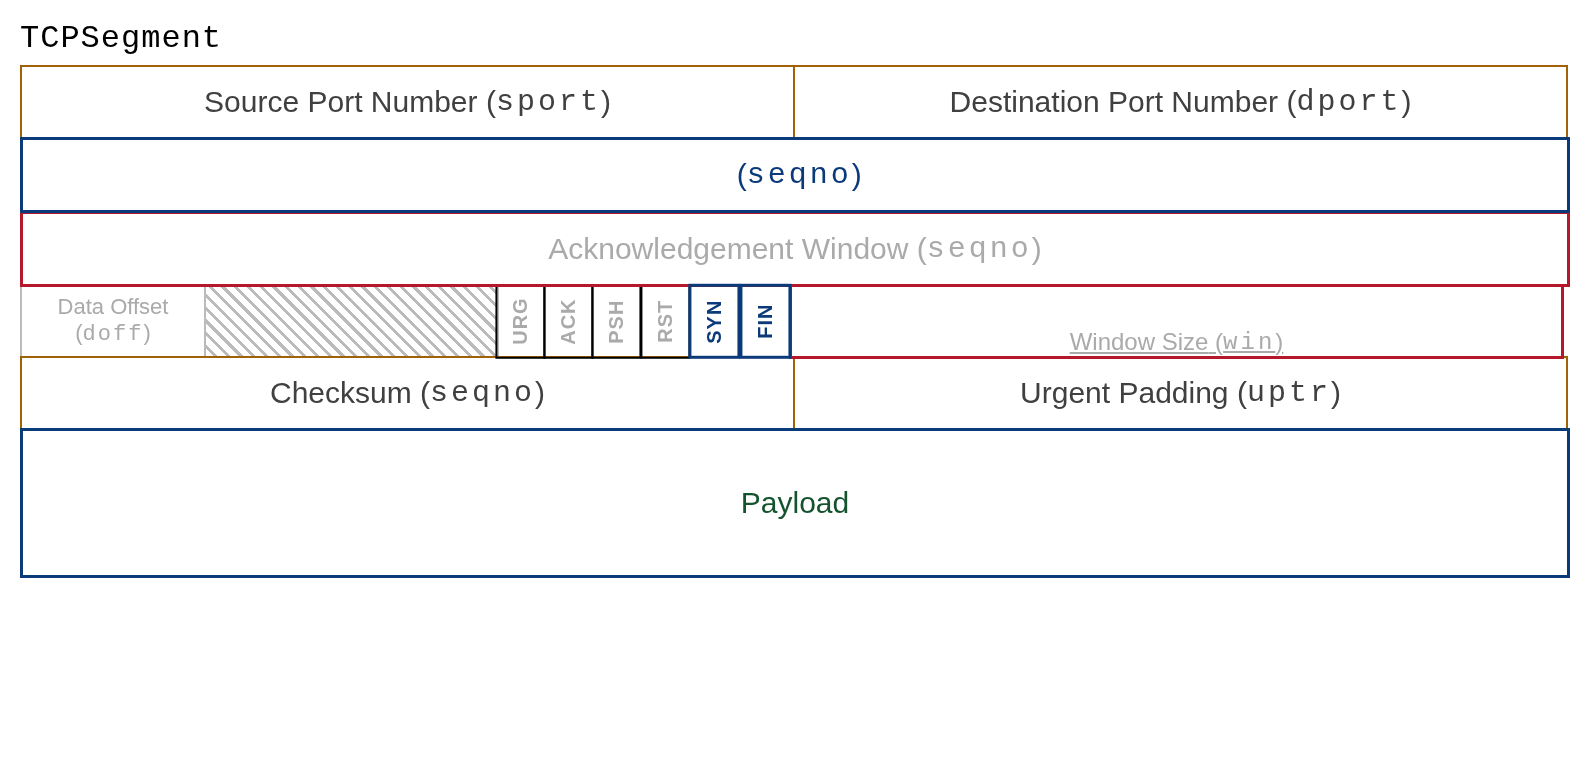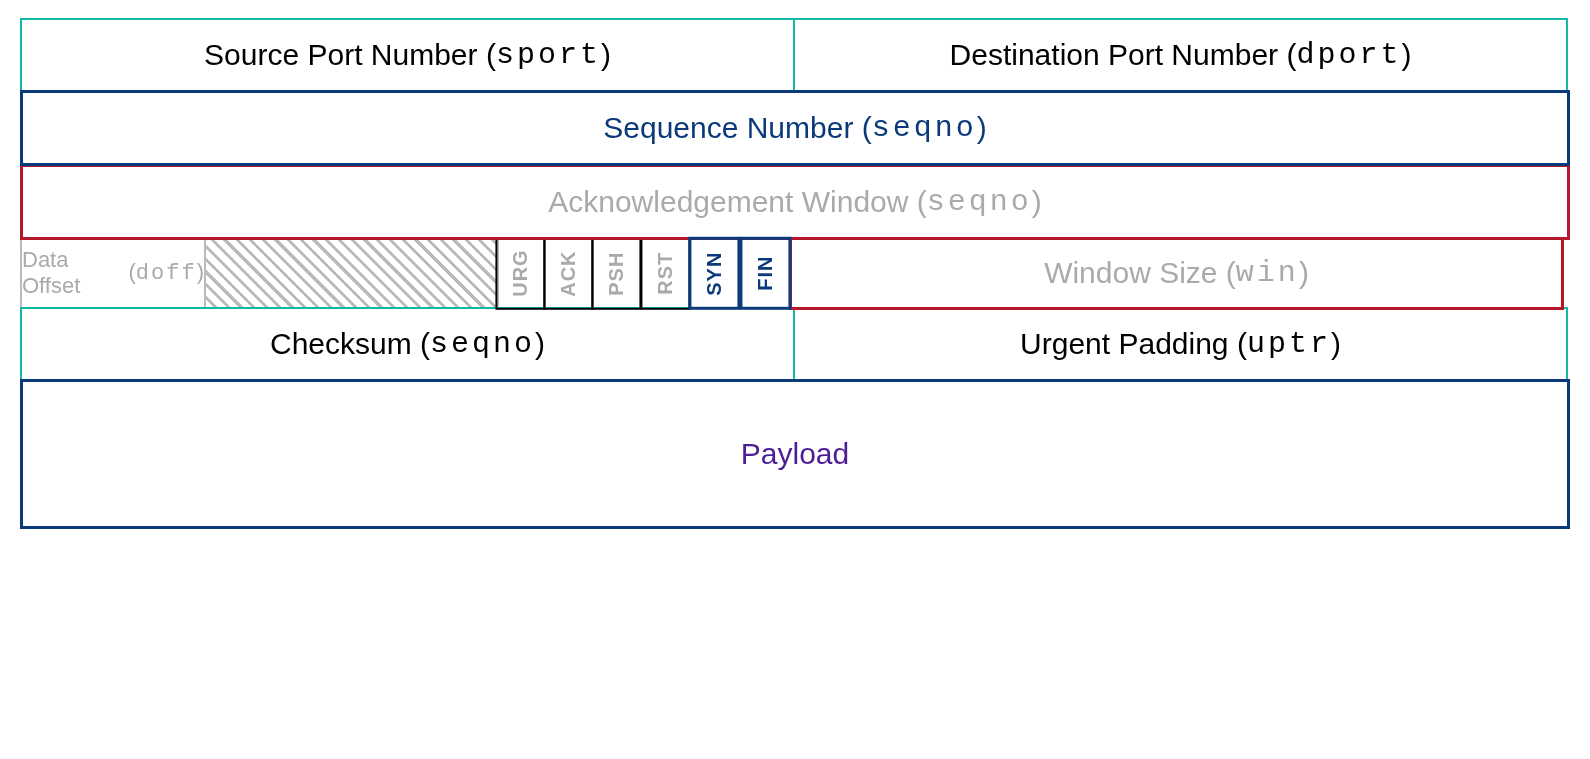--- a/index.html
+++ b/index.html
@@ -25,26 +25,26 @@
     }
     .diagram {
       width: 100%;
     }
     .row {
       display: flex;
       width: 100%;
       margin-top: -2px;
     }
     .cell {
-      border: 2px solid #14b8a6;
+      border: 2px solid #a16207;
       display: flex;
       align-items: center;
       justify-content: center;
       font-size: 30px;
-      color: #000000;
+      color: #404040;
       padding: 18px 0;
       background: #fff;
     }
     .cell .code {
       font-family: "Courier New", Courier, monospace;
       letter-spacing: 3px;
     }
     .half {
       width: 50%;
     }
@@ -65,20 +65,21 @@
     }
     .row4 {
       display: flex;
       width: 100%;
       margin-top: -3px;
     }
     .data-offset {
       width: 12%;
       border: 2px solid #bbb;
       display: flex;
+      flex-direction: column;
       align-items: center;
       justify-content: center;
       font-size: 22px;
       color: #aaa;
       padding: 8px 0;
       line-height: 1.2;
     }
     .data-offset .code {
       font-family: "Courier New", Courier, monospace;
       letter-spacing: 2px;
@@ -119,80 +120,81 @@
       border: 3px solid #0b3a7a;
       color: #0b3a7a;
       position: relative;
       z-index: 3;
     }
     .window-size {
       width: 50%;
       border: 3px solid #b5182a;
       margin-left: -2px;
       display: flex;
-      align-items: center;
-      justify-content: center;
-      font-size: 30px;
+      align-items: flex-end;
+      justify-content: center;
+      font-size: 24px;
       color: #aaa;
       position: relative;
       z-index: 1;
+      text-decoration: underline;
     }
     .window-size .code {
       font-family: "Courier New", Courier, monospace;
       letter-spacing: 3px;
     }
     .row5 .cell {
       margin-left: -2px;
       text-align: center;
     }
     .row5 .cell:first-child {
       margin-left: 0;
     }
     .row1 .cell {
       margin-left: -2px;
     }
     .row1 .cell:first-child {
       margin-left: 0;
     }
     .payload {
       border: 3px solid #0b3a7a;
-      color: #4c1d95;
+      color: #14532d;
       padding: 55px 0;
       position: relative;
       z-index: 2;
     }
     .options-row {
       margin-top: -3px;
     }
   </style>
 </head>
 <body>
 
 <div class="container">
+  <div class="title">TCPSegment</div>
 
   <div class="diagram">
 
     <div class="row row1">
       <div class="cell half">
         <span>Source Port Number</span>
         <span>&nbsp;(</span>
           <span class="code">sport</span>
           <span>)</span>
       </div>
       <div class="cell half">
         <span>Destination Port Number</span>
         <span>&nbsp;(</span>
           <span class="code">dport</span>
           <span>)</span>
       </div>
     </div>
 
     <div class="row">
       <div class="cell full highlight-blue">
-        <span>Sequence Number</span>
         <span>&nbsp;(</span>
           <span class="code">seqno</span>
           <span>)</span>
       </div>
     </div>
 
     <div class="row">
       <div class="cell full highlight-red">
         <span>Acknowledgement Window</span>
         <span>&nbsp;(</span>

